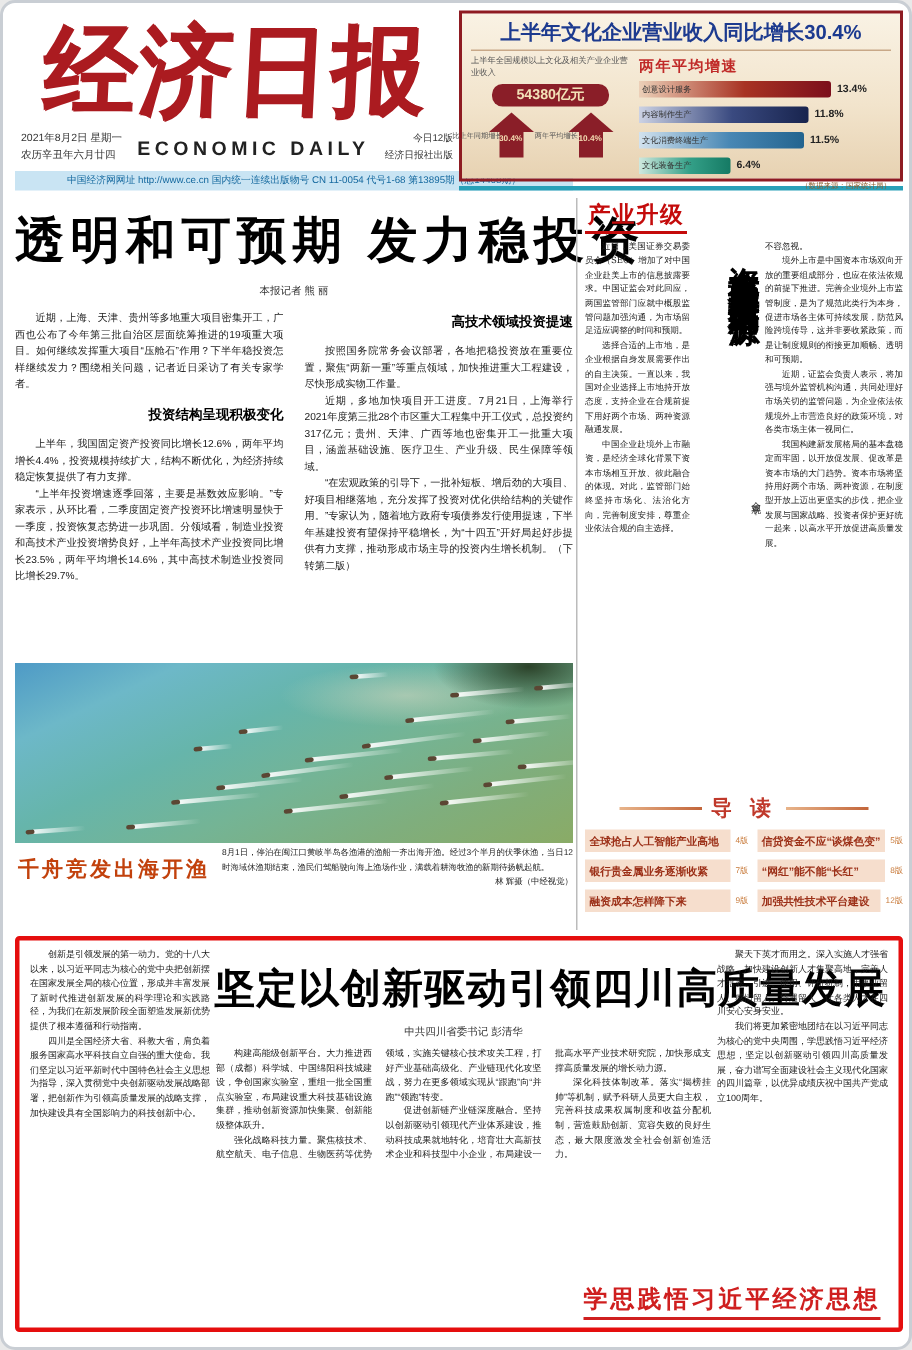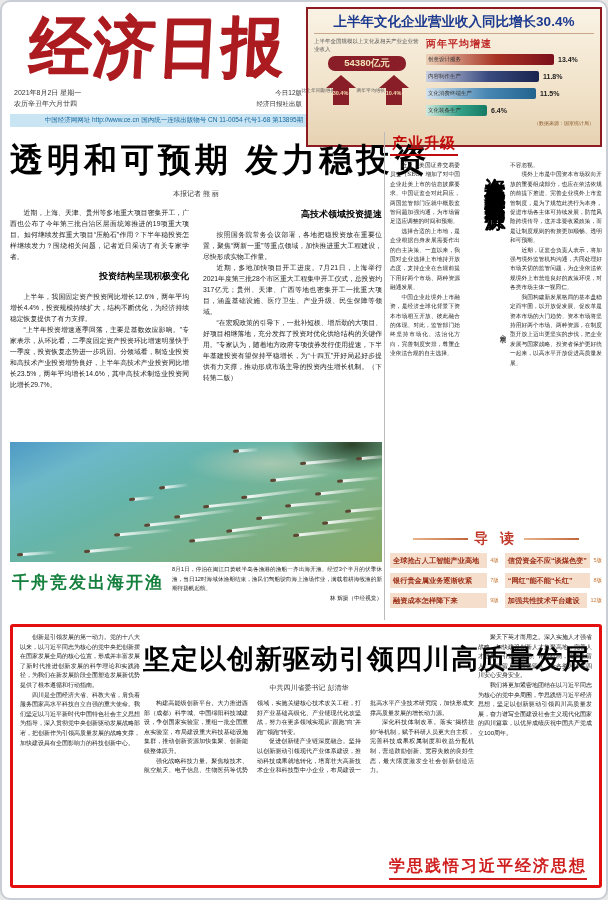--- a/index.html
+++ b/index.html
@@ -18,21 +18,21 @@
               justify-content:space-between; align-items:center; }
   .dl-left { font-size:7px; color:#333; line-height:1.5; }
   .dl-center { font-size:13px; font-weight:bold; letter-spacing:3px; color:#222; }
   .dl-right { font-size:6.5px; color:#333; text-align:right; line-height:1.6; }
   .info-bar { position:absolute; left:8px; top:112px; width:372px; height:13px;
               background:#c9e4f3; color:#15699f; font-size:6.5px; display:flex;
               align-items:center; justify-content:center; white-space:nowrap; }
   .teal-rule { position:absolute; left:304px; top:122px; width:296px; height:3px; background:#29a0b8; }
 
   
-  .infographic { position:absolute; left:304px; top:5px; width:296px; height:140px;
+  .infographic { position:absolute; left:304px; top:5px; width:296px; height:114px;
               border:2px solid #8e1b22; background:linear-gradient(180deg,#f9f2e4 0%,#f2e4cc 55%,#e7d2b2 100%);
               padding:4px 6px 2px 6px; }
   .ig-title { font-size:13.5px; font-weight:bold; color:#1c3a8f; text-align:center;
               border-bottom:1px solid #c8a888; padding-bottom:2px; white-space:nowrap; }
   .ig-body { display:flex; margin-top:3px; }
   .ig-left { width:106px; position:relative; }
   .ig-desc { font-size:5.5px; color:#555; line-height:1.5; }
   .ig-amount { margin:2px auto 0 auto; width:78px; background:#8a1e28; color:#f3e2b8;
               font-weight:bold; font-size:9.5px; text-align:center; border-radius:7px; padding:1px 0; }
   .ig-arrows { display:flex; justify-content:space-around; margin-top:4px; }
@@ -69,21 +69,21 @@
   .photo { position:absolute; left:8px; top:440px; width:372px; height:120px; overflow:hidden;
            background:
              radial-gradient(90px 40px at 92% 2%, rgba(40,60,35,.95), rgba(40,60,35,0) 70%),
              radial-gradient(120px 30px at 70% 18%, rgba(225,220,195,.5), rgba(225,220,195,0) 70%),
              linear-gradient(155deg,#4e9ac6 0%, #6db8c8 18%, #66b5ab 38%, #74b495 58%, #7fae7d 78%, #8aab66 100%); }
   .boat { position:absolute; height:3px; }
   .wake { position:absolute; left:4px; top:0; height:3px; border-radius:2px;
            background:linear-gradient(90deg, rgba(255,255,255,.95), rgba(255,255,255,0)); }
   .hull { position:absolute; left:0; top:0; width:6px; height:3px; border-radius:2px; background:#5b4633; }
   .caption-row { position:absolute; left:10px; top:563px; width:370px; display:flex; align-items:flex-start; }
-  .caption-title { font-size:17px; font-weight:900; color:#15803d; letter-spacing:2px; white-space:nowrap; margin-top:6px; }
+  .caption-title { font-size:14px; font-weight:900; color:#c2410c; letter-spacing:2px; white-space:nowrap; margin-top:6px; }
   .caption-text { flex:1; margin-left:8px; font-size:5.6px; color:#222; line-height:1.7; text-align:justify; }
   .caption-credit { display:block; text-align:right; color:#222; }
 
   
   .v-divider { position:absolute; left:382px; top:130px; width:1px; height:488px; background:#bbb; }
   .forum { position:absolute; left:388px; top:132px; width:212px; height:390px; }
   .forum-label { display:inline-block; font-size:15px; font-weight:900; color:#c40b0b;
               border-bottom:2px solid #c40b0b; padding:0 2px 1px 2px; letter-spacing:1px; }
   .forum-body { position:relative; margin-top:5px; height:368px; display:flex; }
   .forum-colL { width:70px; font-family:"DejaVu Serif", serif; font-size:5.7px; line-height:1.65;
@@ -131,20 +131,21 @@
 
   <div class="masthead">
     <div class="brand">经济日报</div>
   </div>
   <div class="dateline">
     <div class="dl-left">
       <span>2021年8月2日</span>
       <span>星期一</span><br>
       <span>农历辛丑年六月廿四</span>
     </div>
+    <div class="dl-center">ECONOMIC DAILY</div>
     <div class="dl-right">
       <span>今日12版</span><br>
       <span>经济日报社出版</span>
     </div>
   </div>
   <div class="info-bar">中国经济网网址 http://www.ce.cn  国内统一连续出版物号 CN 11-0054  代号1-68  第13895期（总14468期）</div>
   <div class="teal-rule"></div>
 
   <div class="infographic">
     <div class="ig-title">上半年文化企业营业收入同比增长30.4%</div>

